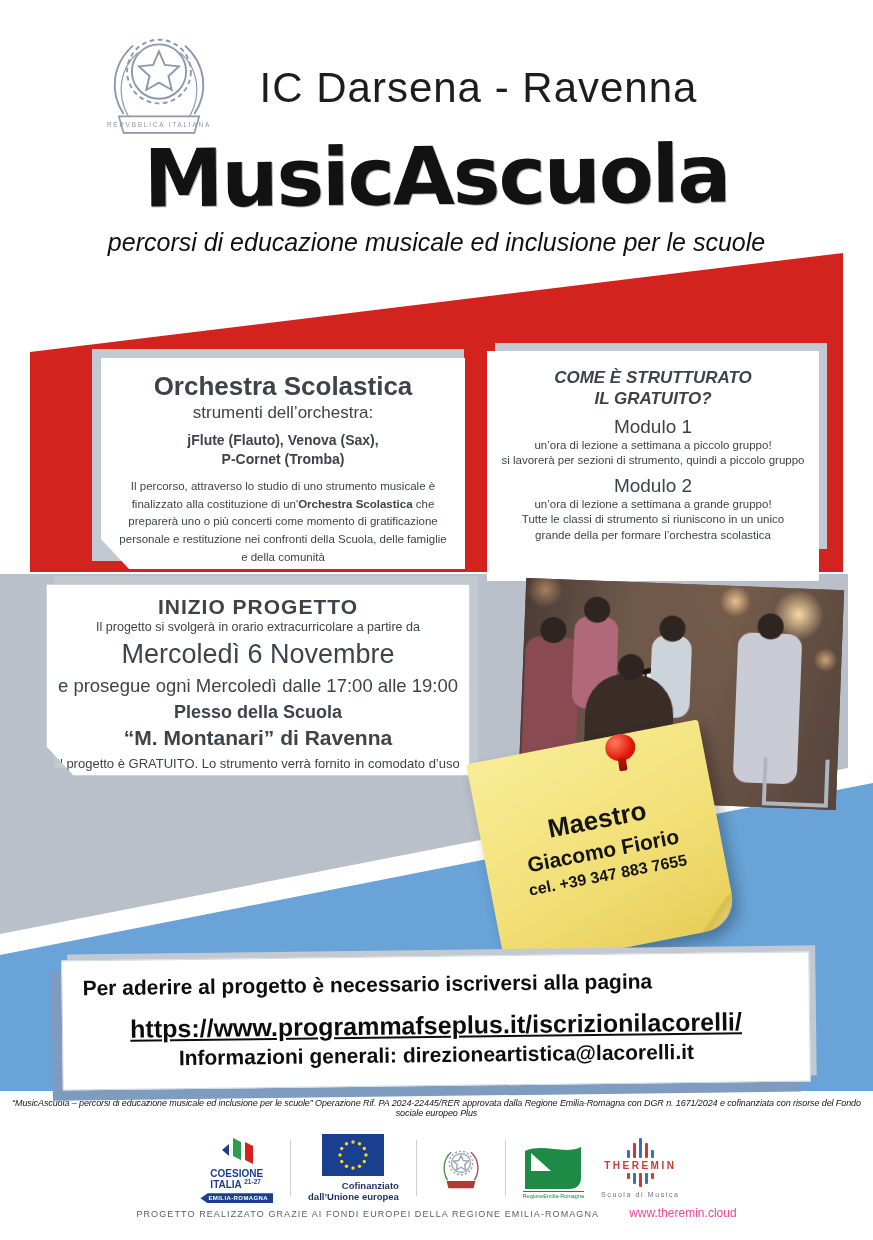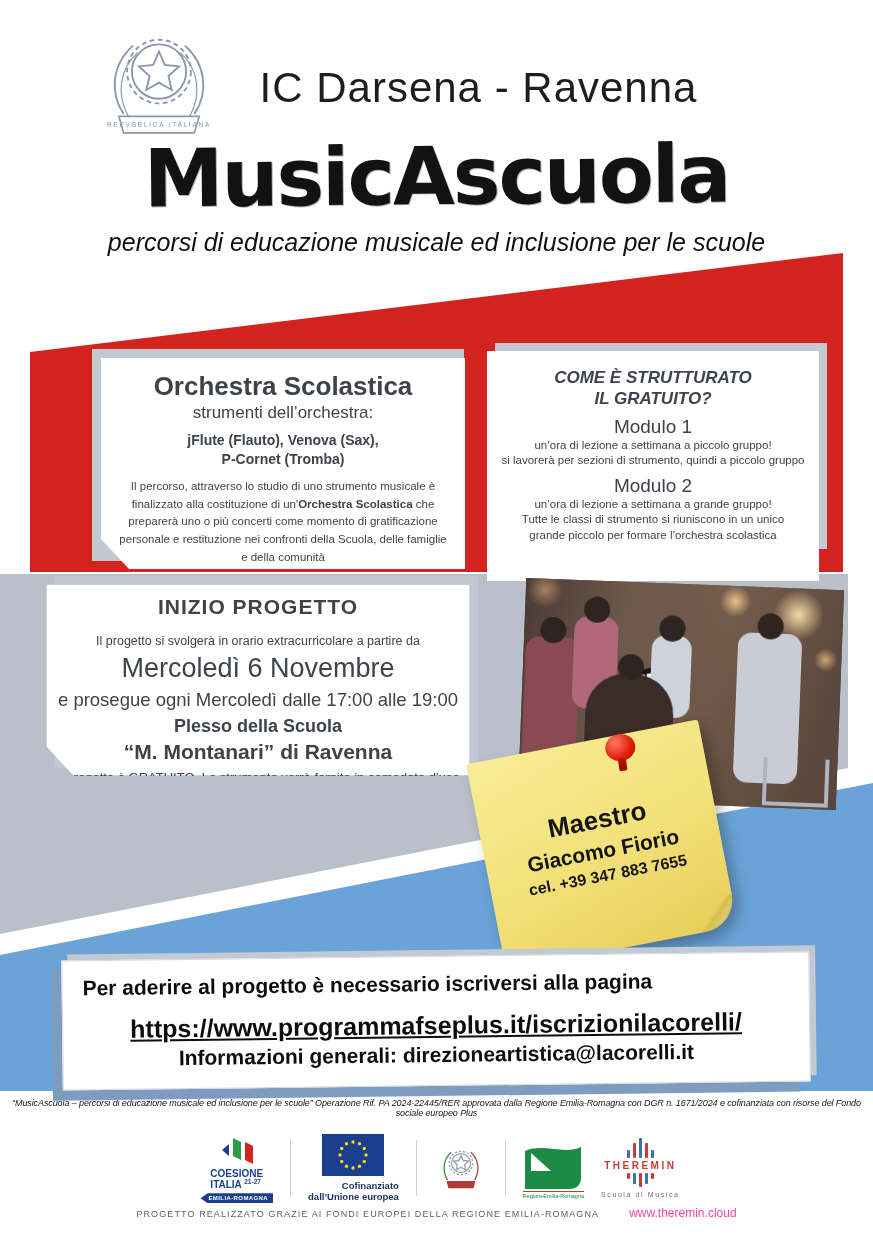--- a/index.html
+++ b/index.html
@@ -42,21 +42,21 @@
   .struct-shadow{left:495px;top:343px;width:332px;height:206px;}
   .structure-card{left:487px;top:351px;width:332px;height:230px;}
   .sc-title{margin-top:16px;font-size:17px;font-weight:700;font-style:italic;line-height:1.25;}
   .sc-mod{font-size:19px;font-weight:400;margin-top:6px;}
   .sc-line{font-size:11.5px;line-height:1.35;}
 
   
   .inizio-shadow{left:54px;top:576px;width:424px;height:192px;}
   .inizio-card{left:46px;top:584px;width:424px;height:192px;border:1px solid #ccd1d8;box-sizing:border-box;}
   .ic-title{margin-top:10px;font-size:21px;font-weight:700;letter-spacing:1px;}
-  .ic-intro{font-size:12.5px;margin-top:15px;}
+  .ic-intro{font-size:12.5px;margin-top:1px;}
   .ic-date{font-size:27px;margin-top:5px;}
   .ic-sched{font-size:18.5px;margin-top:5px;}
   .ic-venue1{font-size:18px;font-weight:700;margin-top:5px;}
   .ic-venue2{font-size:21px;font-weight:700;margin-top:3px;}
   .ic-note{font-size:13px;line-height:1.3;margin-top:6px;}
 
   
   .photo{position:absolute;left:522px;top:584px;width:318px;height:220px;transform:rotate(2.2deg);
          overflow:hidden;z-index:2;
          background:
@@ -170,21 +170,21 @@
     <div class="sc-title">
       <span>COME È STRUTTURATO</span><br>
       <span>IL GRATUITO?</span>
     </div>
     <div class="sc-mod">Modulo 1</div>
     <div class="sc-line">un’ora di lezione a settimana a piccolo gruppo!</div>
     <div class="sc-line">si lavorerà per sezioni di strumento, quindi a piccolo gruppo</div>
     <div class="sc-mod">Modulo 2</div>
     <div class="sc-line">un’ora di lezione a settimana a grande gruppo!</div>
     <div class="sc-line">Tutte le classi di strumento si riuniscono in un unico</div>
-    <div class="sc-line">grande piccolo per formare l’orchestra scolastica</div>
+    <div class="sc-line">grande della per formare l’orchestra scolastica</div>
   </div>
 
   <div class="shadow inizio-shadow"></div>
   <div class="card cut-bl inizio-card">
     <div class="ic-title">INIZIO PROGETTO</div>
     <div class="ic-intro">Il progetto si svolgerà in orario extracurricolare a partire da</div>
     <div class="ic-date">Mercoledì 6 Novembre</div>
     <div class="ic-sched">e prosegue ogni Mercoledì dalle 17:00 alle 19:00</div>
     <div class="ic-venue1">Plesso della Scuola</div>
     <div class="ic-venue2">“M. Montanari” di Ravenna</div>

